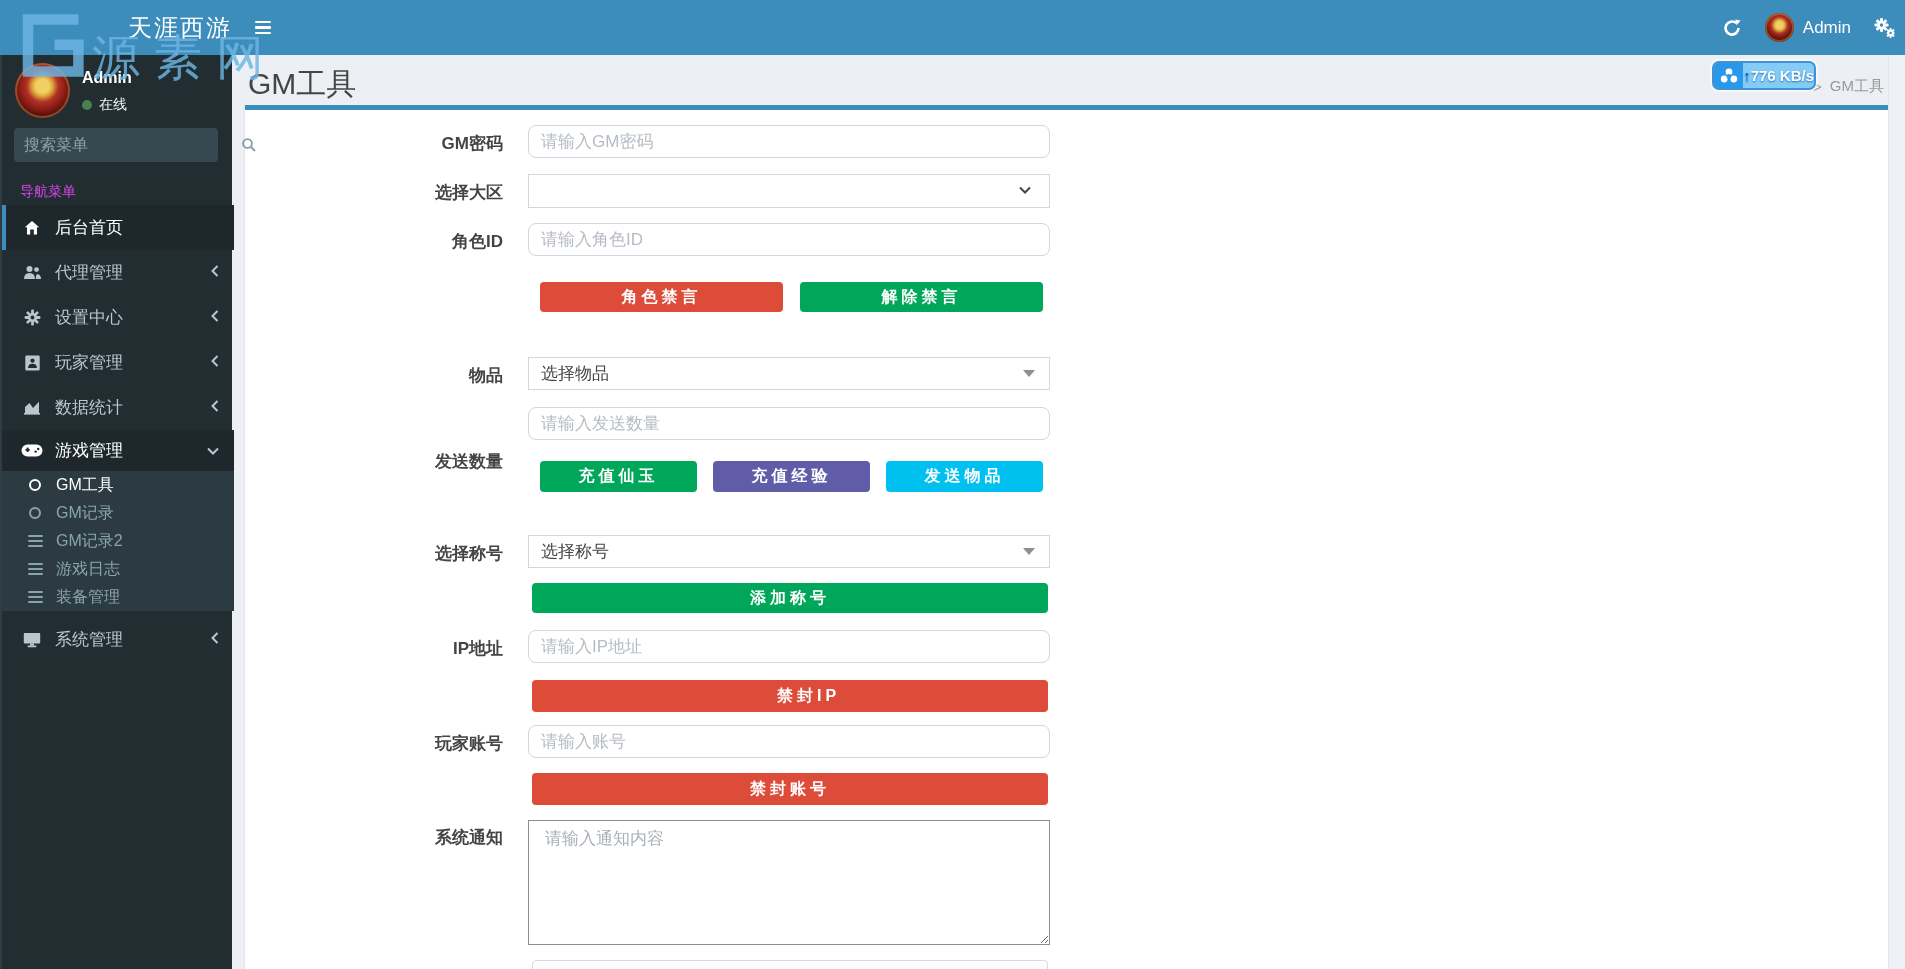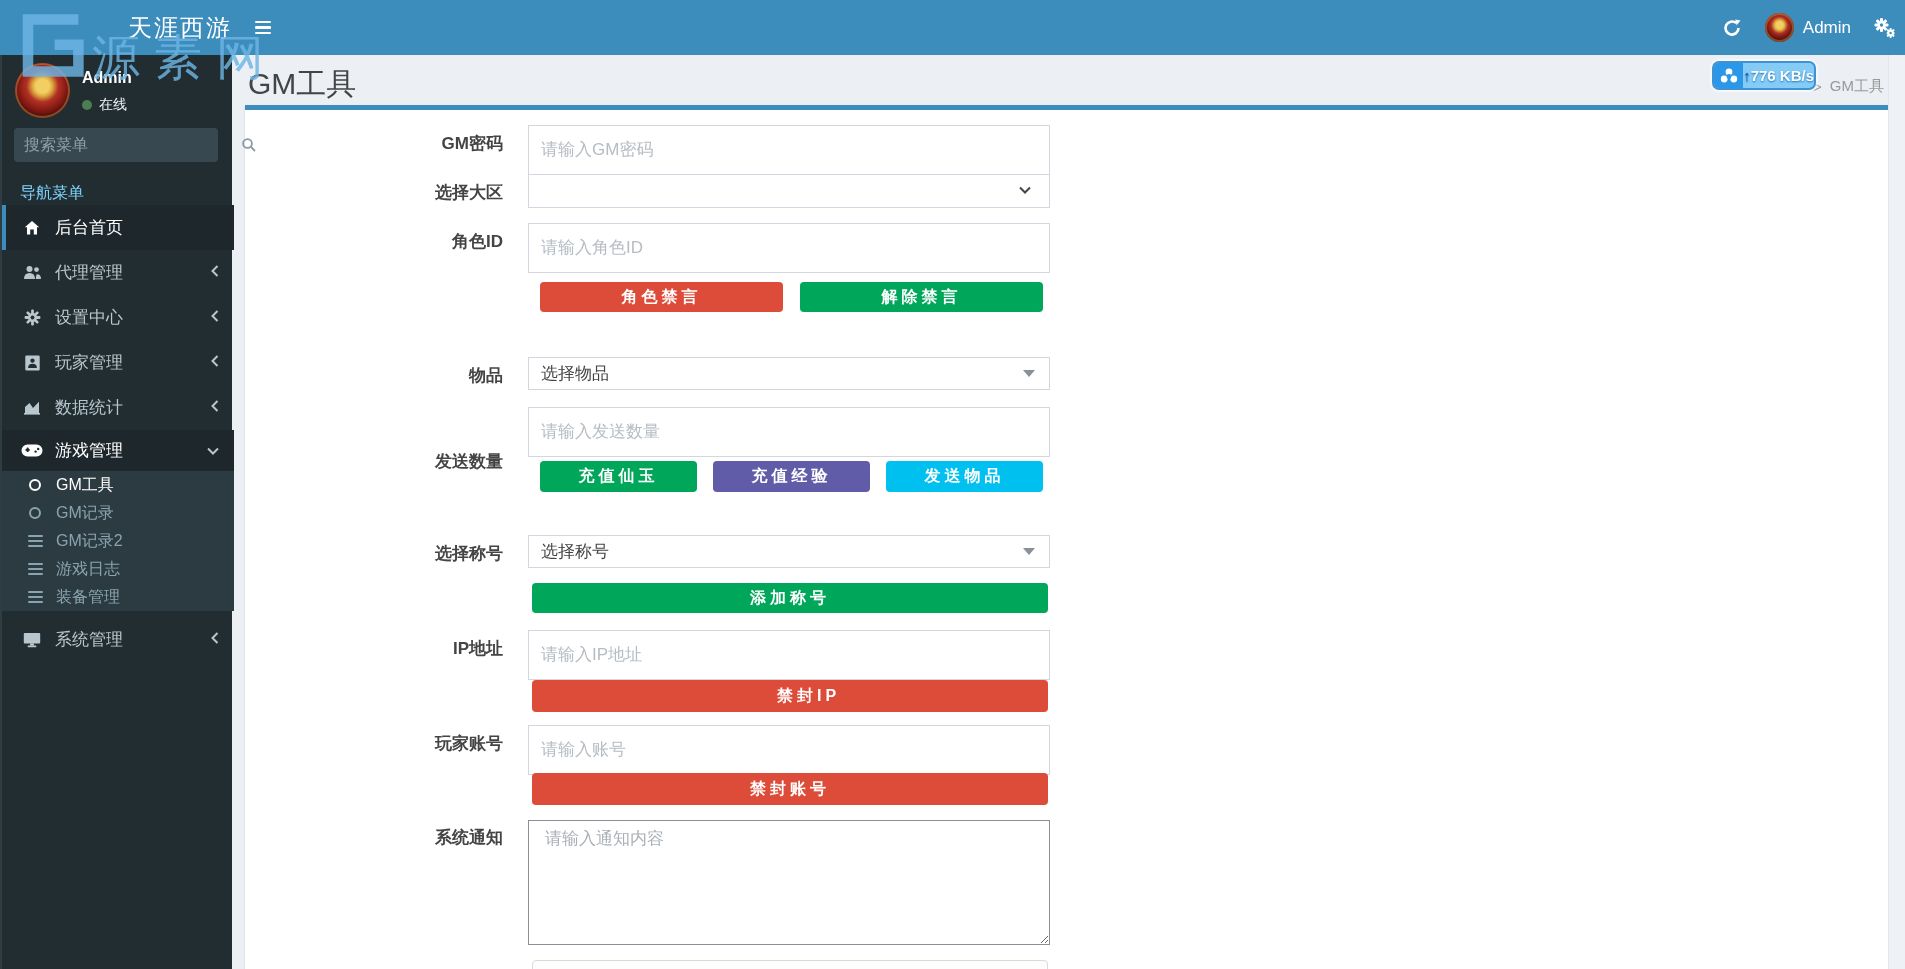--- a/index.html
+++ b/index.html
@@ -39,21 +39,21 @@
     color:#eef3f5; font-size:14px; }
   .status-dot { width:10px; height:10px; border-radius:50%; background:#4b7f52; }
 
   .side-search { position:absolute; left:12px; top:73px; width:204px; height:34px;
     background:#374850; border-radius:4px; display:flex; align-items:center; }
   .side-search input { flex:1; background:transparent; border:none; outline:none;
     padding:0 10px; color:#ccd5da; font-size:16px; font-family:inherit; }
   .side-search input::placeholder { color:#90a0a8; }
   .side-search .mag { width:34px; display:flex; align-items:center; justify-content:center; cursor:pointer; color:#8a9ba3; }
 
-  .nav-label { position:absolute; left:18px; top:128px; color:#7dd3fc; font-size:16px; }
+  .nav-label { position:absolute; left:18px; top:128px; color:#d946ef; font-size:14px; }
 
   .menu { position:absolute; left:0; top:150px; width:232px; list-style:none; }
   .menu-item { position:relative; height:45px; display:flex; align-items:center;
     color:#b8c7ce; font-size:17px; cursor:pointer; border-left:4px solid transparent; padding-left:16px; gap:13px; }
   .menu-item .mi { width:20px; height:18px; display:flex; align-items:center; justify-content:center; flex:0 0 20px; }
   .menu-item.active { background:#1e282c; color:#fff; border-left-color:#3c8dbc; }
   .menu-item.open { background:#1e282c; color:#fff; }
   .chev { position:absolute; right:14px; top:50%; transform:translateY(-50%); color:#b8c7ce; }
   .submenu { list-style:none; background:#2c3b41; }
   .submenu-item { height:28px; display:flex; align-items:center; gap:12px;
@@ -78,23 +78,23 @@
   .speed-badge .txt { flex:1; text-align:center; color:#fff; font-size:15px; font-weight:bold;
     text-shadow:0 1px 2px #1f6fb5; white-space:nowrap; }
   .speed-badge .arrow { color:#1a4fa0; font-weight:bold; }
 
   .panel { position:absolute; left:13px; top:50px; width:1643px; height:864px;
     background:#fff; border-top:5px solid #3c8dbc;
     box-shadow:0 1px 2px rgba(0,0,0,.12); overflow:hidden; }
 
   .f-label { position:absolute; width:200px; left:58px; text-align:right;
     font-size:17px; font-weight:bold; color:#444; }
-  .f-input { position:absolute; left:283px; width:522px; height:50px;
+  .f-input { position:absolute; left:283px; width:522px; height:33px;
     border:1px solid #d2d6de; background:#fff; padding:0 12px; font-size:17px;
-    color:#555; outline:none; border-radius:0; font-family:inherit; }
+    color:#555; outline:none; border-radius:8px; font-family:inherit; }
   .f-input::placeholder { color:#b5bcc3; }
   .f-select { position:absolute; left:283px; width:522px; height:34px;
     border:1px solid #d2d6de; background:#fff; border-radius:0;
     appearance:none; -webkit-appearance:none; padding:0 12px; font-size:17px; color:#444;
     outline:none; font-family:inherit; }
   .sel-arrow { position:absolute; left:772px; width:20px; height:20px; color:#333; pointer-events:none; }
   .select2 { position:absolute; left:283px; width:522px; height:33px;
     border:1px solid #d2d6de; background:#fff; display:flex; align-items:center;
     padding:0 12px; font-size:17px; color:#444; cursor:pointer; }
   .select2 .tri { position:absolute; right:14px; width:0; height:0;

